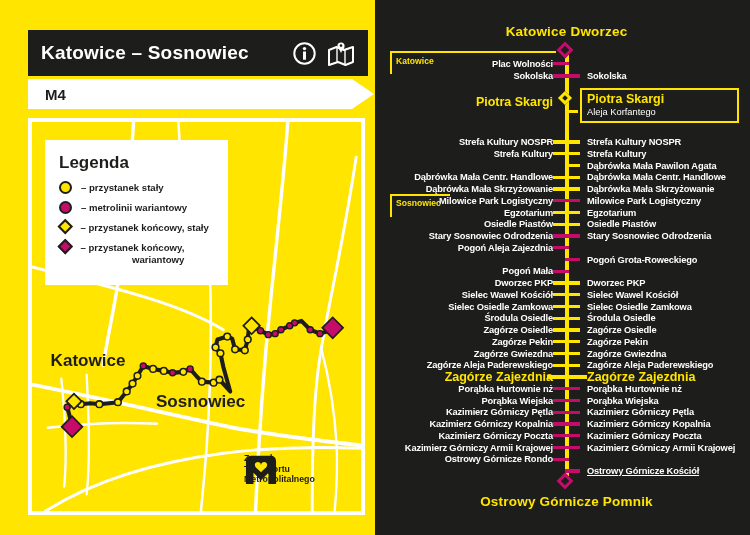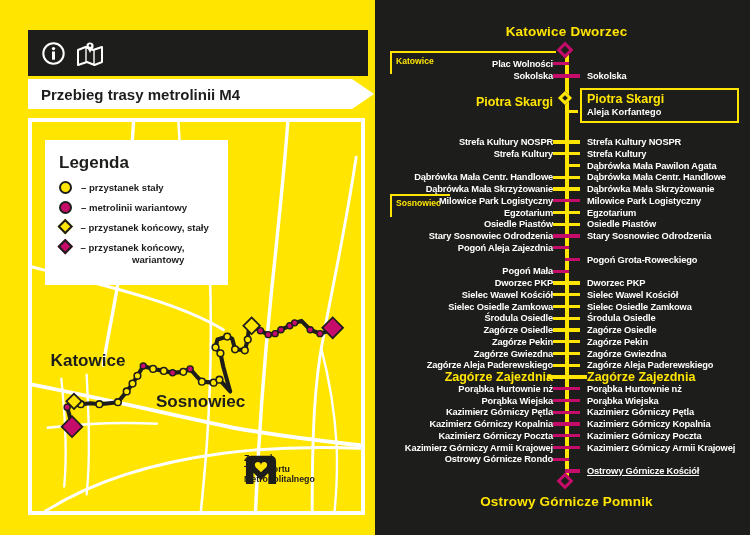--- a/index.html
+++ b/index.html
@@ -63,51 +63,51 @@
 
   .tick { position:absolute; height:3.2px; margin-top:-1.6px; }
   .tick.yellow { background:#FFE500; } .tick.magenta { background:#C60C6A; }
   .tick.both { left:178px; width:27px; }
   .tick.left-only { left:178px; width:16px; }
   .tick.right-only { left:190px; width:15px; }
   .tick.big { left:172px; width:40px; height:4.6px; margin-top:-2.3px; }
 
   .hl-box { position:absolute; left:205px; top:88px; width:159px; height:35px; border:2.5px solid #FFE500; }
   .hl-title { position:absolute; left:212px; top:92px; color:#FFE500; font-size:12.5px; font-weight:bold; white-space:nowrap; }
-  .hl-sub { position:absolute; left:212px; top:107px; color:#fff; font-size:9.3px; font-weight:bold; white-space:nowrap; }
+  .hl-sub { position:absolute; left:212px; top:107px; color:#fff; font-size:9.3px; font-weight:normal; white-space:nowrap; }
   .hl-left-label { position:absolute; right:197px; top:95px; color:#FFE500; font-size:12.5px; font-weight:bold; white-space:nowrap; }
   .hl-tick { position:absolute; left:190px; top:110px; width:13px; height:3px; background:#FFE500; }
 </style>
 </head>
 <body>
 
 <div class="page">
 
   <div class="left-panel">
 
     <div class="title-banner">
+      <span class="title">Katowice – Sosnowiec</span>
       <span class="banner-icons">
         <svg width="25" height="25" viewBox="0 0 25 25">
           <circle cx="12.5" cy="12.5" r="10.2" fill="none" stroke="#fff" stroke-width="2"></circle>
           <circle cx="12.5" cy="7.6" r="1.7" fill="#fff"></circle>
           <rect x="11" y="10.5" width="3" height="8.2" fill="#fff"></rect>
         </svg>
         <svg width="28" height="25" viewBox="0 0 28 25">
           <path d="M2 9 L9.5 6 L17 9 L26 6 V21 L18.5 24 L11 21 L2 24 Z" fill="none" stroke="#fff" stroke-width="2" stroke-linejoin="round"></path>
           <line x1="10" y1="7" x2="10" y2="21.5" stroke="#fff" stroke-width="1.4"></line>
           <line x1="18" y1="9" x2="18" y2="23.5" stroke="#fff" stroke-width="1.4"></line>
           <circle cx="14" cy="5" r="3.6" fill="#fff"></circle>
           <circle cx="14" cy="4.6" r="1.3" fill="#1D1D1B"></circle>
           <path d="M14 12 L11.2 6.5 H16.8 Z" fill="#fff"></path>
         </svg>
       </span>
     </div>
 
     <div class="subtitle-banner">
-      <span>Przebieg trasy metrolinii</span>
       <b>M4</b>
     </div>
 
     <div class="map-frame">
       <svg width="329" height="389" viewBox="0 0 337 397" preserveAspectRatio="none">
 
         <g stroke="#fff" fill="none" stroke-linecap="round">
           <path stroke-width="3.5" d="M104 0 C101 48 97 104 90 152 C85 186 78 216 73 248"></path>
           <path stroke-width="3.5" d="M262 0 C258 56 251 118 245 176 C239 234 233 300 229 397"></path>
           <path stroke-width="3" d="M332 36 C320 116 306 176 298 222 C290 262 287 310 287 397"></path>

